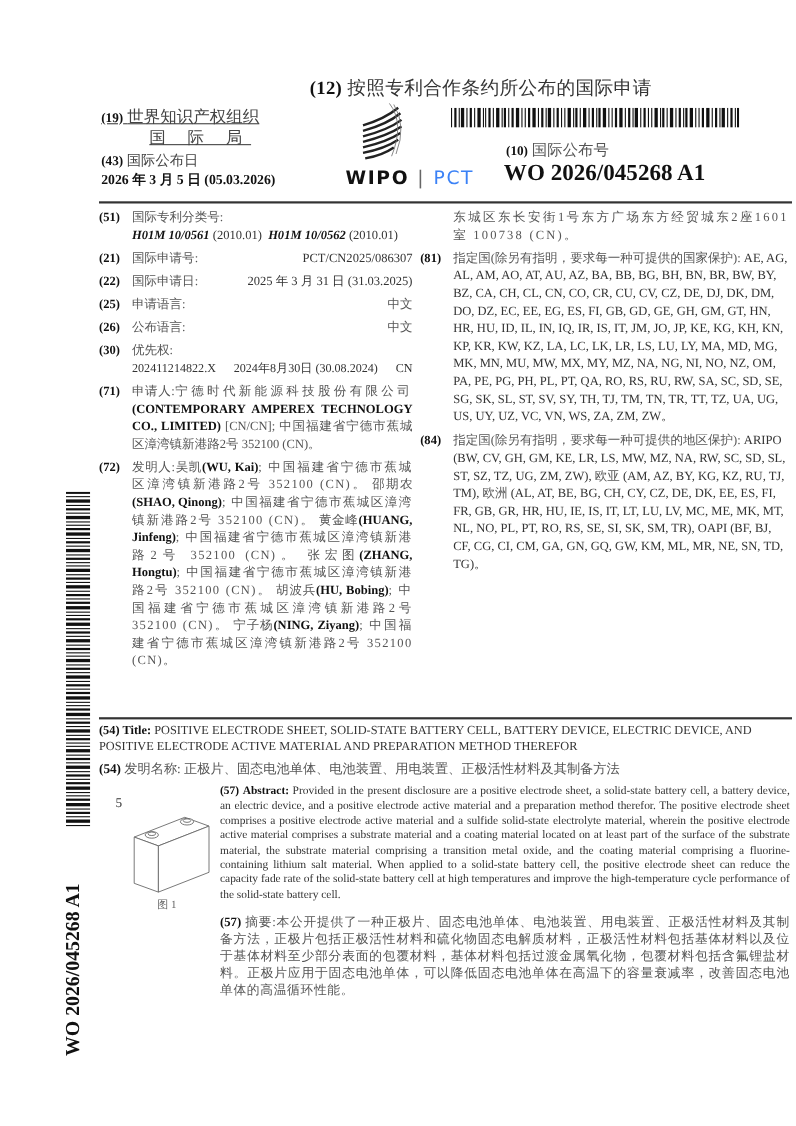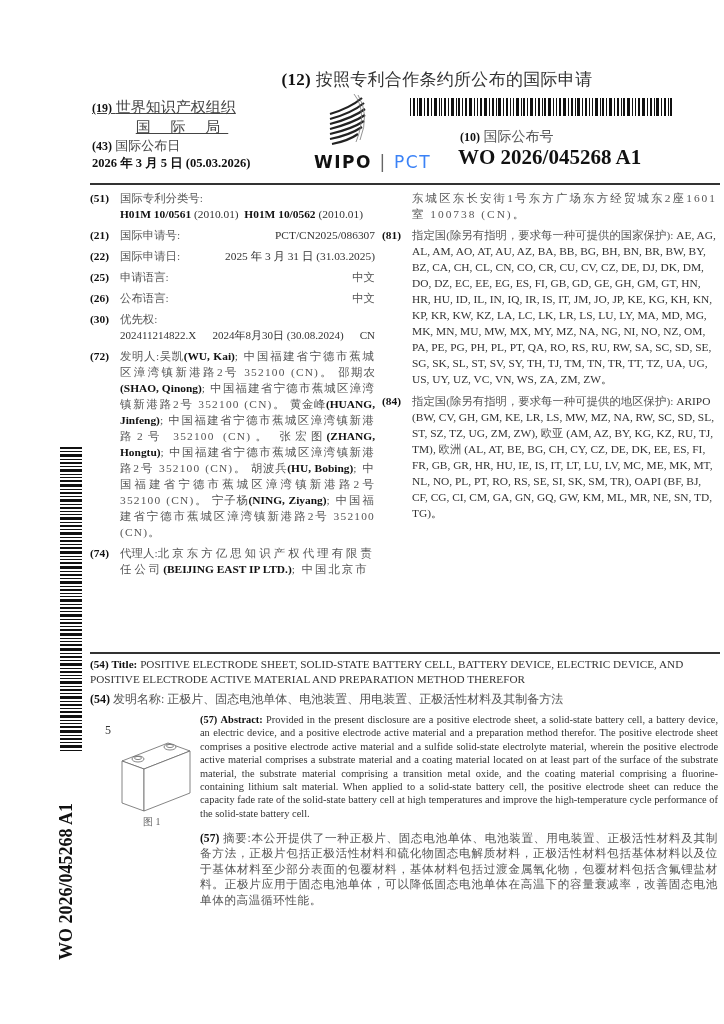--- a/index.html
+++ b/index.html
@@ -26,21 +26,21 @@
 
   
   .col { font-size: 11.4px; line-height: 16px; }
   #left-col { left: 90px; top: 190px; width: 285px; }
   #right-col { left: 382px; top: 190px; width: 335px; }
   .field { position: relative; padding-left: 30px; margin-bottom: 5px; }
   .field .fnum { position: absolute; left: 0; top: 0; font-weight: bold; color:#111; }
   .field .label { color:#555; }
   .row-lr { display:flex; justify-content: space-between; }
   .justify { text-align: justify; color:#555; }
-  .ipc { font-weight: bold; color:#111; }
+  .ipc { font-style: italic; font-weight: bold; color:#111; }
   .priority { display:flex; justify-content: space-between; color:#333; font-size: 11px;}
   .countries { color:#333; text-align: justify; }
 
   
   #side-barcode { left: 60px; top: 447px; width: 22px; height: 306px; }
   #side-pubno { left: 56px; top: 960px; font-size: 18px; font-weight: bold; color:#111; transform-origin: left top; transform: rotate(-90deg); white-space: nowrap; width: 240px; }
 
   
   #title-rule { left: 90px; top: 652px; width: 630px; border-top: 2px solid #333; }
   #title-en { left: 90px; top: 657px; width: 630px; font-size: 11.2px; line-height: 15px; color:#333; }
@@ -225,35 +225,37 @@
   <div class="field">
     <span class="fnum">(30)</span>
     <div class="label">优先权:</div>
     <div class="priority">
       <span>202411214822.X</span>
       <span>2024年8月30日 (30.08.2024)</span>
       <span>CN</span>
     </div>
   </div>
 
+  <div class="field justify">
+    <span class="fnum">(71)</span>
+    <span>申请人:</span><span style="letter-spacing:2.5px">宁德时代新能源科技股份有限公司</span>
+    <span class="bold">(CONTEMPORARY AMPEREX TECHNOLOGY CO., LIMITED)</span>
+    <span>[CN/CN]; 中国福建省宁德市蕉城区漳湾镇新港路2号 352100 (CN)。</span>
+  </div>
 
   <div class="field justify">
     <span class="fnum">(72)</span>
     <span>发明人:</span><span>吴凯</span><span class="bold">(WU, Kai)</span><span style="letter-spacing:1.2px">; 中国福建省宁德市蕉城区漳湾镇新港路2号 352100 (CN)。</span>
     <span>邵期农</span><span class="bold">(SHAO, Qinong)</span><span style="letter-spacing:1.2px">; 中国福建省宁德市蕉城区漳湾镇新港路2号 352100 (CN)。</span>
     <span>黄金峰</span><span class="bold">(HUANG, Jinfeng)</span><span style="letter-spacing:1.2px">; 中国福建省宁德市蕉城区漳湾镇新港路2号 352100 (CN)。</span>
     <span>张宏图</span><span class="bold">(ZHANG, Hongtu)</span><span style="letter-spacing:1.2px">; 中国福建省宁德市蕉城区漳湾镇新港路2号 352100 (CN)。</span>
     <span>胡波兵</span><span class="bold">(HU, Bobing)</span><span style="letter-spacing:1.2px">; 中国福建省宁德市蕉城区漳湾镇新港路2号 352100 (CN)。</span>
     <span>宁子杨</span><span class="bold">(NING, Ziyang)</span><span style="letter-spacing:1.2px">; 中国福建省宁德市蕉城区漳湾镇新港路2号 352100 (CN)。</span>
   </div>
 
-  <div class="field justify">
-    <span class="fnum">(74)</span>
-    <span>代理人:</span><span style="letter-spacing:3px">北京东方亿思知识产权代理有限责任公司</span><span class="bold">(BEIJING EAST IP LTD.)</span><span style="letter-spacing:2px">; 中国北京市</span>
-  </div>
 </div>
 
 <div id="right-col" class="abs col">
   <div class="field justify" style="letter-spacing:2px">
     <span>东城区东长安街1号东方广场东方经贸城东2座1601室 100738 (CN)。</span>
   </div>
 
   <div class="field">
     <span class="fnum">(81)</span>
     <span class="label">指定国(除另有指明，要求每一种可提供的国家保护):</span>

